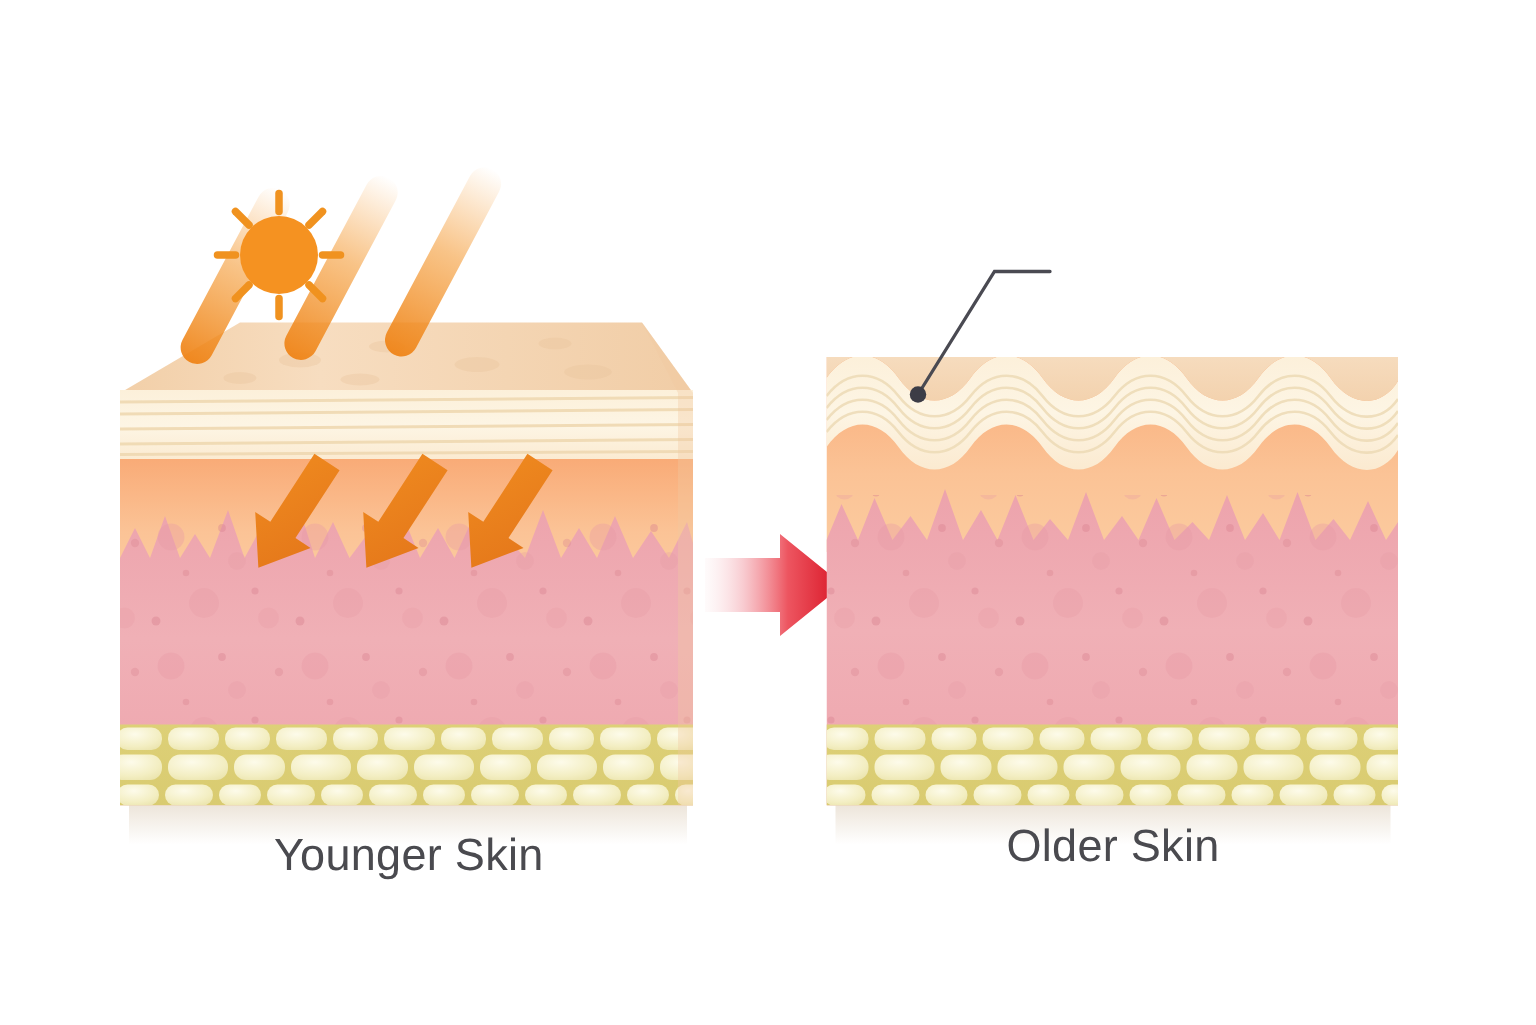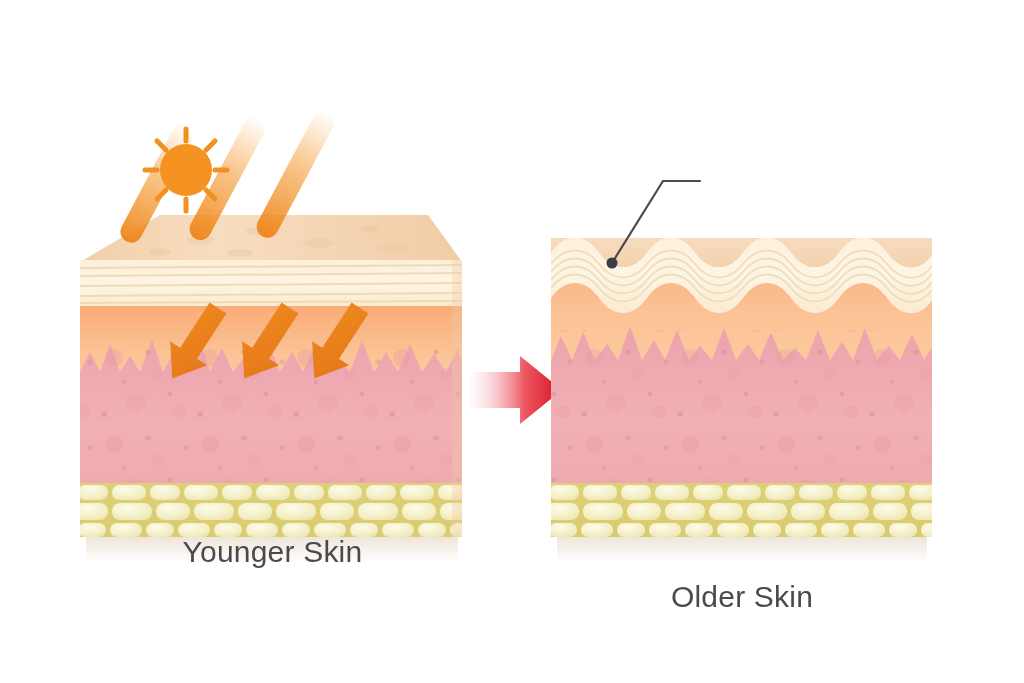--- a/index.html
+++ b/index.html
@@ -29,28 +29,27 @@
     font-family: "Liberation Sans", sans-serif;
     font-size: 30px;
     font-weight: 400;
     color: #4a4a4f;
     letter-spacing: 0.2px;
     white-space: nowrap;
     text-align: center;
   }
   #caption-younger {
     left: 80px;
-    top: 535px;
+    top: 554px;
     width: 385px;
   }
   #caption-older {
     left: 551px;
     top: 548px;
     width: 382px;
-    margin-top: 32px;
   }
   #annotation-deep-wrinkle {
     position: absolute;
     left: 706px;
     top: 156px;
     font-family: "Liberation Sans", sans-serif;
     font-size: 31px;
     font-weight: 400;
     color: #4a4a4f;
     white-space: nowrap;

